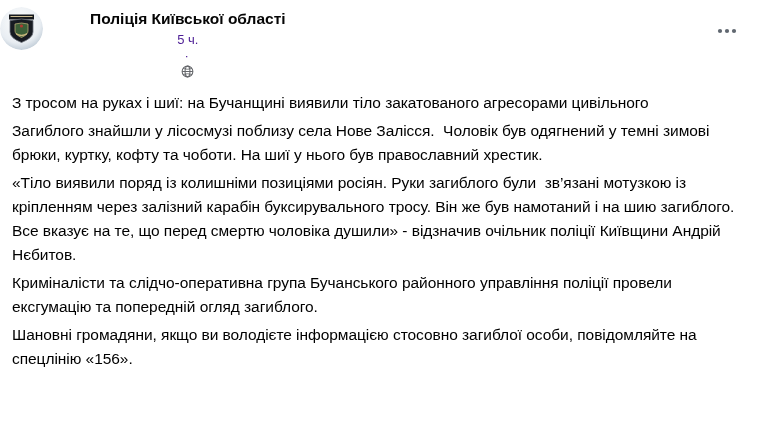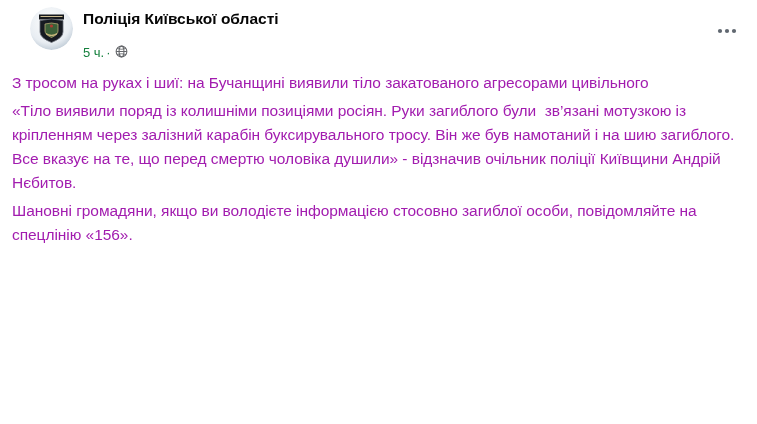--- a/index.html
+++ b/index.html
@@ -2,38 +2,38 @@
 <html><head>
 <meta charset="utf-8">
 <style>
   * { margin:0; padding:0; box-sizing:border-box; }
   html,body { background:#ffffff; }
   body {
     width:757px; height:424px; overflow:hidden; position:relative;
     font-family:"Liberation Sans","DejaVu Sans",sans-serif;
     -webkit-font-smoothing:antialiased;
   }
-  .header { display:flex; align-items:flex-start; padding:7px 16px 0 30px; position:relative; }
+  .header { display:flex; align-items:flex-start; padding:7px 16px 0 0; position:relative;gap:37px; }
   .avatar-wrap { width:43px; height:43px; border-radius:50%; overflow:hidden; flex:0 0 auto; cursor:pointer; }
   .header-info { margin-left:10px; padding-top:2px; }
   .page-name {
     font-size:15.5px; font-weight:700; color:#050505; line-height:20px;
     text-decoration:none; display:inline-block; cursor:pointer;
   }
-  .meta-row { display:flex; align-items:center; margin-top:15px; font-size:13px; color:#15803d; line-height:16px; }
+  .meta-row { display:flex; align-items:center; margin-top:3px; font-size:13px; color:#4c1d95; line-height:16px;flex-direction:column; }
   .meta-row .sep { margin:0 4px 0 2px; }
   .timestamp { cursor:pointer; }
   .globe { display:inline-block; margin-top:1px; }
   .menu-btn {
     position:absolute; right:16px; top:20px; width:28px; height:22px;
     display:flex; align-items:center; justify-content:center; cursor:pointer; border-radius:50%;
   }
   .post-body { padding:9px 12px 0 12px; }
   .post-body p {
-    font-size:15.5px; line-height:24px; color:#a21caf;
+    font-size:15.5px; line-height:24px; color:#000000;
     white-space:pre-wrap; margin:0 0 4px 0; letter-spacing:-0.05px;
   }
 </style>
 </head>
 <body>
 
 <div class="header">
   <div class="avatar-wrap">
     <svg width="43" height="43" viewBox="0 0 43 43">
       <defs>
@@ -72,15 +72,17 @@
     <svg width="20" height="6" viewBox="0 0 20 6">
       <circle cx="3" cy="3" r="2.1" fill="#606770"></circle>
       <circle cx="10" cy="3" r="2.1" fill="#606770"></circle>
       <circle cx="17" cy="3" r="2.1" fill="#606770"></circle>
     </svg>
   </div>
 </div>
 
 <div class="post-body">
     <p>З тросом на руках і шиї: на Бучанщині виявили тіло закатованого агресорами цивільного</p>
+    <p>Загиблого знайшли у лісосмузі поблизу села Нове Залісся.  Чоловік був одягнений у темні зимові брюки, куртку, кофту та чоботи. На шиї у нього був православний хрестик.</p>
     <p>«Тіло виявили поряд із колишніми позиціями росіян. Руки загиблого були  зв’язані мотузкою із кріпленням через залізний карабін буксирувального тросу. Він же був намотаний і на шию загиблого. Все вказує на те, що перед смертю чоловіка душили» - відзначив очільник поліції Київщини Андрій Нєбитов.</p>
+    <p>Криміналісти та слідчо-оперативна група Бучанського районного управління поліції провели ексгумацію та попередній огляд загиблого.</p>
     <p>Шановні громадяни, якщо ви володієте інформацією стосовно загиблої особи, повідомляйте на спецлінію «156».</p>
   </div>
 
 </body></html>

